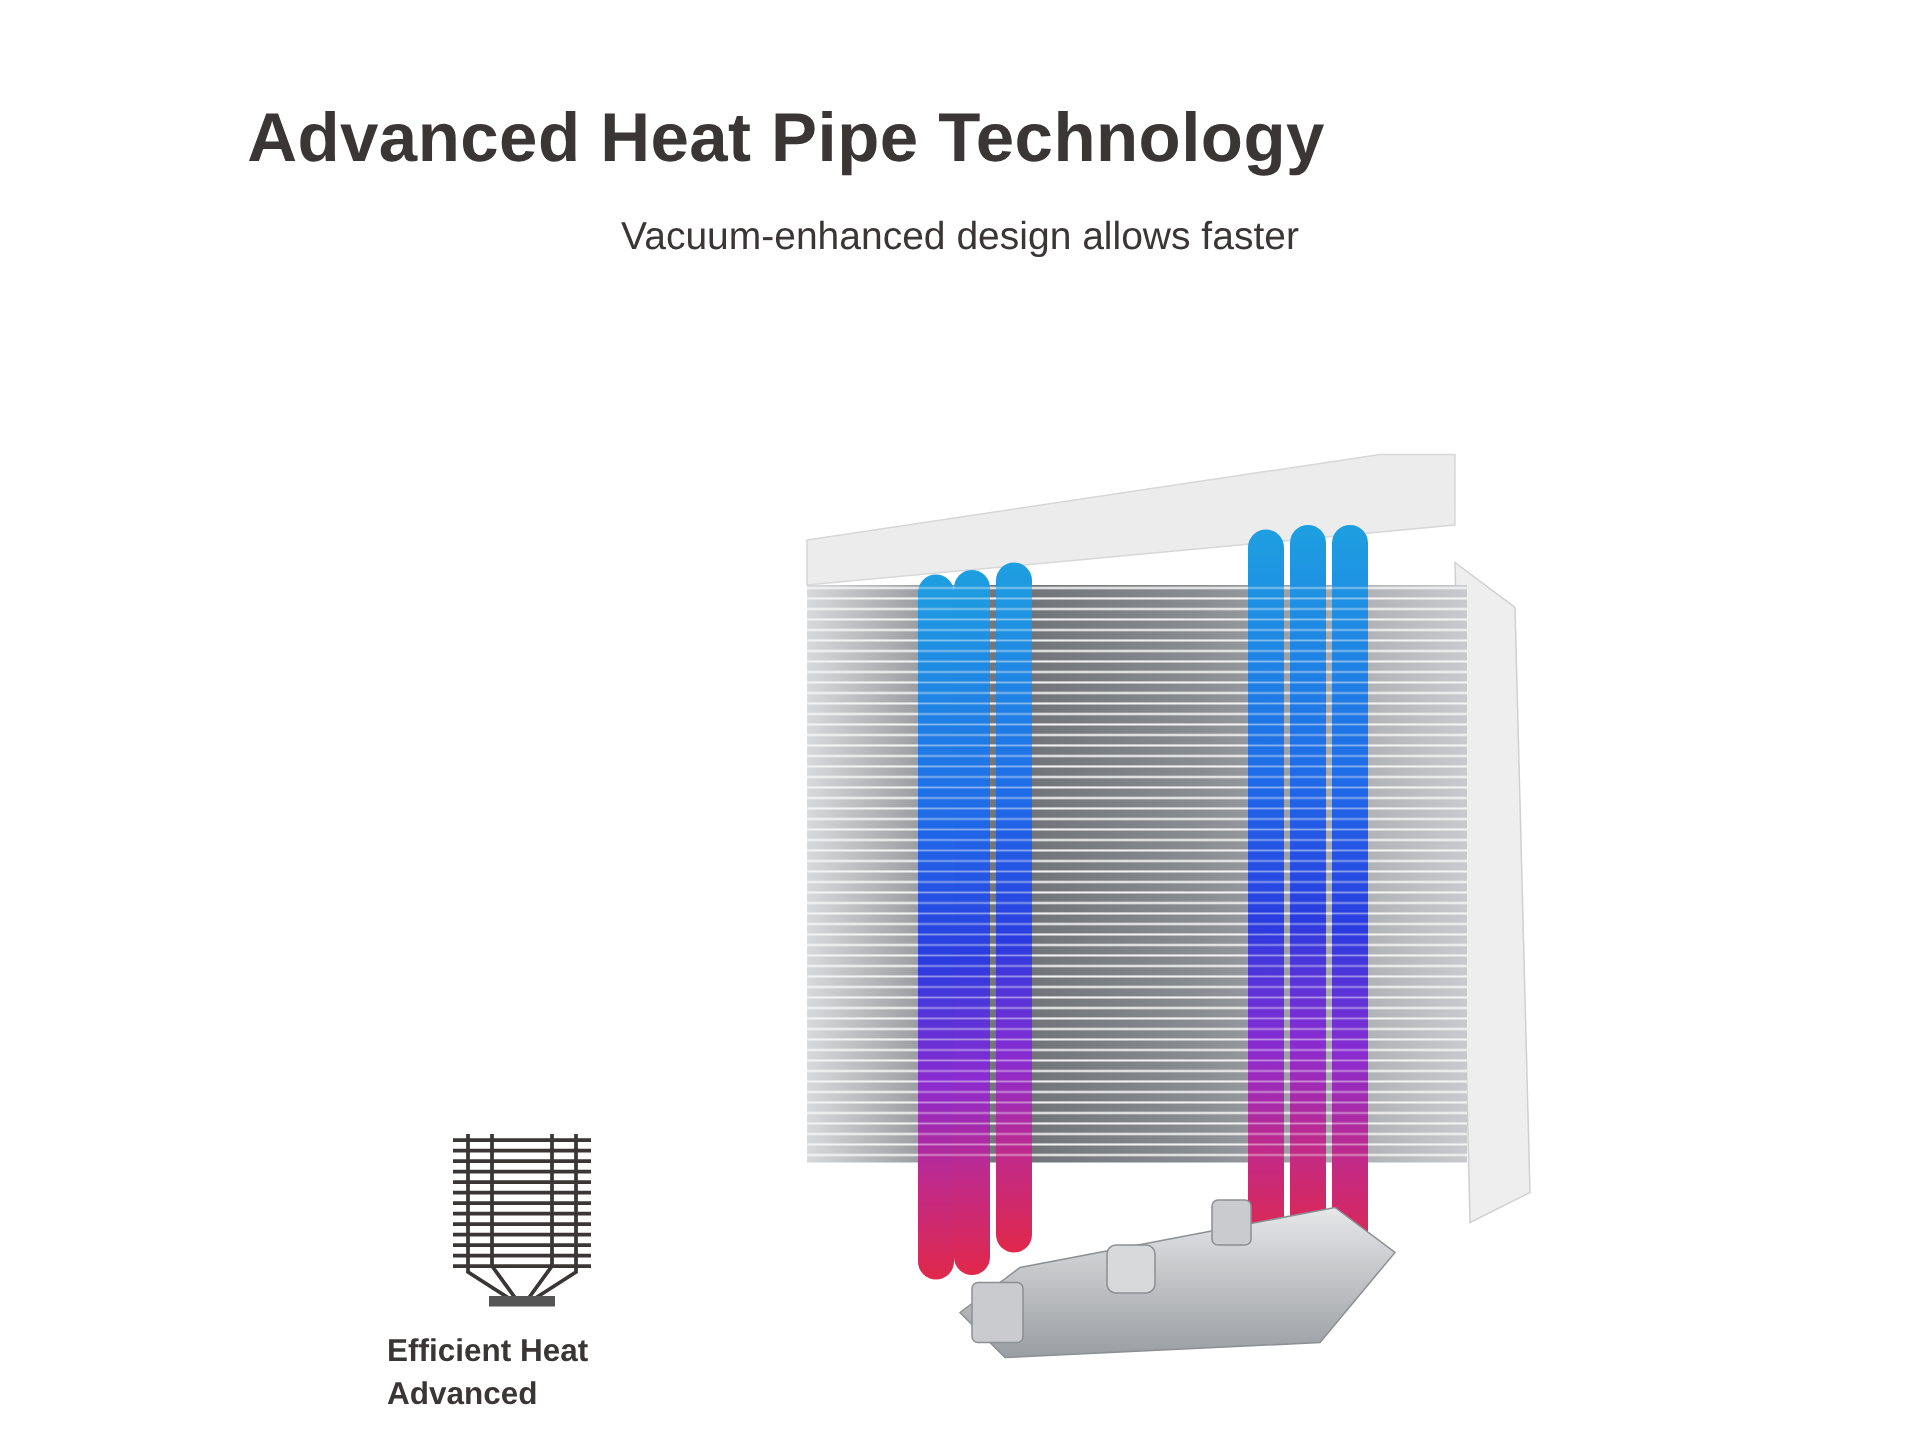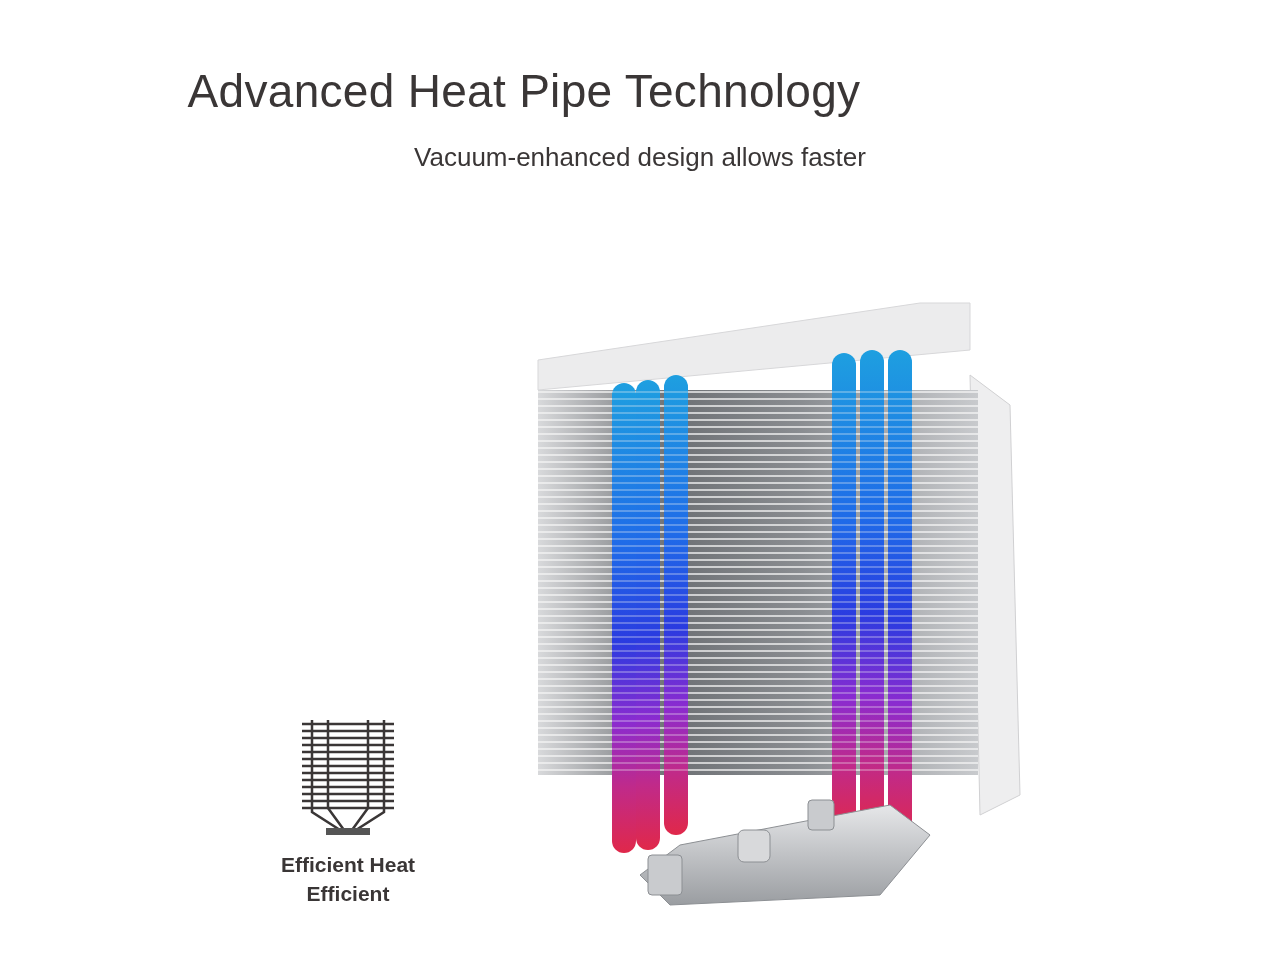--- a/index.html
+++ b/index.html
@@ -1,20 +1,20 @@
 <!DOCTYPE html>
 <html><head>
 <meta charset="utf-8">
 <style>
   html, body { margin:0; padding:0; background:#ffffff; }
   body { width:1280px; height:960px; position:relative; overflow:hidden; font-family:"Liberation Sans", sans-serif; color:#3a3636; }
-  .title { position:absolute; left:0; top:64px; width:1048px; text-align:center; font-size:46px; font-weight:normal; letter-spacing:0.3px; color:#3a3636; }
+  .title { position:absolute; left:0; top:64px; width:1048px; text-align:center; font-size:46px; font-weight:bold; letter-spacing:0.3px; color:#3a3636; }
   .subtitle { position:absolute; left:0; top:138px; width:1280px; text-align:center; font-size:26px; line-height:38px; color:#3a3636; }
   .subtitle div { display:block; }
-  .feature { position:absolute; left:258px; top:718px; width:180px; text-align:center; }
+  .feature { position:absolute; left:258px; top:754px; width:180px; text-align:left; }
   .feature svg { display:block; margin:0 auto; }
   .feature-label { margin-top:14px; font-size:21px; font-weight:bold; line-height:29px; color:#3a3636; }
   .cooler { position:absolute; left:530px; top:295px; width:520px; height:620px; }
 </style>
 </head>
 <body>
 
 <div class="title">Advanced Heat Pipe Technology</div>
 <div class="subtitle">
   <div>Vacuum-enhanced design allows faster</div>
@@ -38,21 +38,21 @@
       <line x1="4" y1="90" x2="96" y2="90"></line>
       <path d="M14 2 V94 L42 112"></path>
       <path d="M30 2 V90 L46 112"></path>
       <path d="M70 2 V90 L54 112"></path>
       <path d="M86 2 V94 L58 112"></path>
     </g>
     <rect x="28" y="110" width="44" height="7" fill="#555"></rect>
   </svg>
   <div class="feature-label">
     <div>Efficient Heat</div>
-    <div>Efficient</div>
+    <div>Advanced</div>
   </div>
 </div>
 
 <svg class="cooler" viewBox="0 0 520 620">
   <defs>
     <linearGradient id="pipe" x1="0" y1="0" x2="0" y2="1">
       <stop offset="0" stop-color="#1e9fe0"></stop>
       <stop offset="0.35" stop-color="#1f6ae8"></stop>
       <stop offset="0.55" stop-color="#2a3be0"></stop>
       <stop offset="0.72" stop-color="#8a2bd0"></stop>

